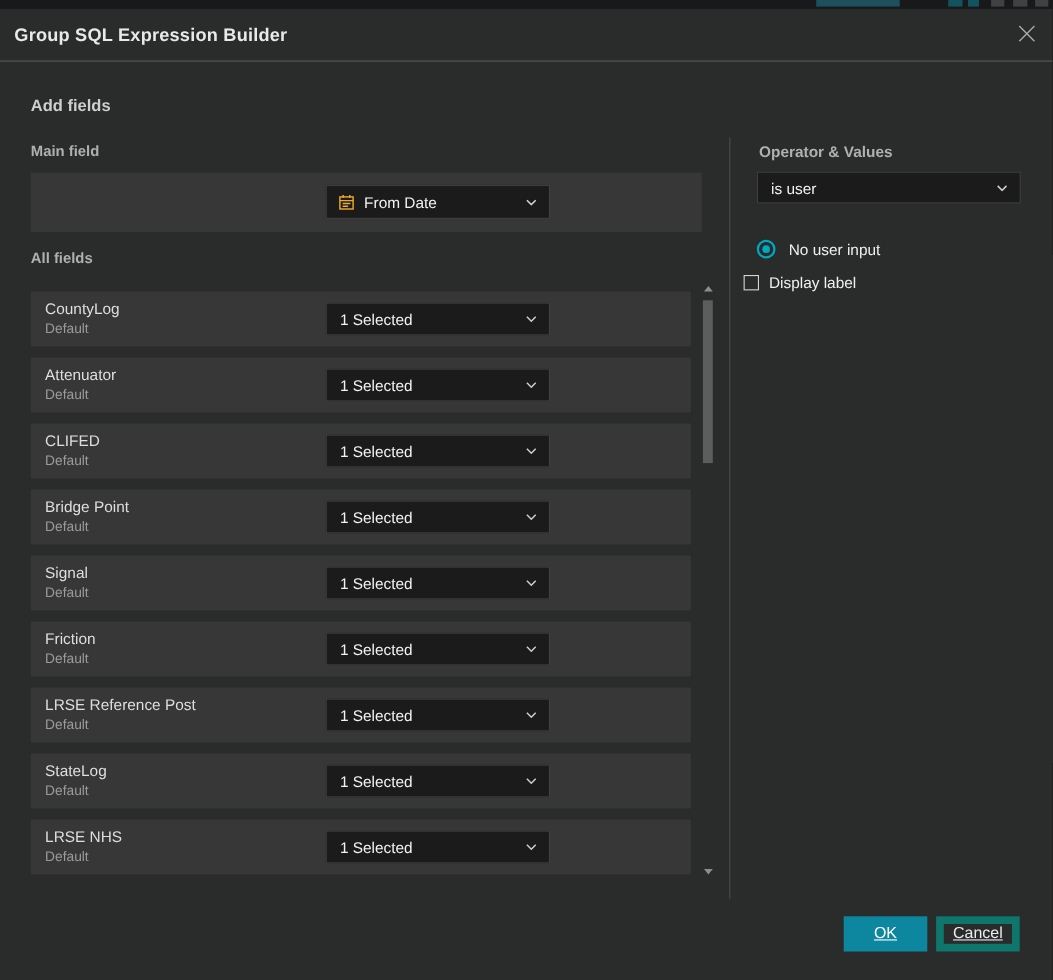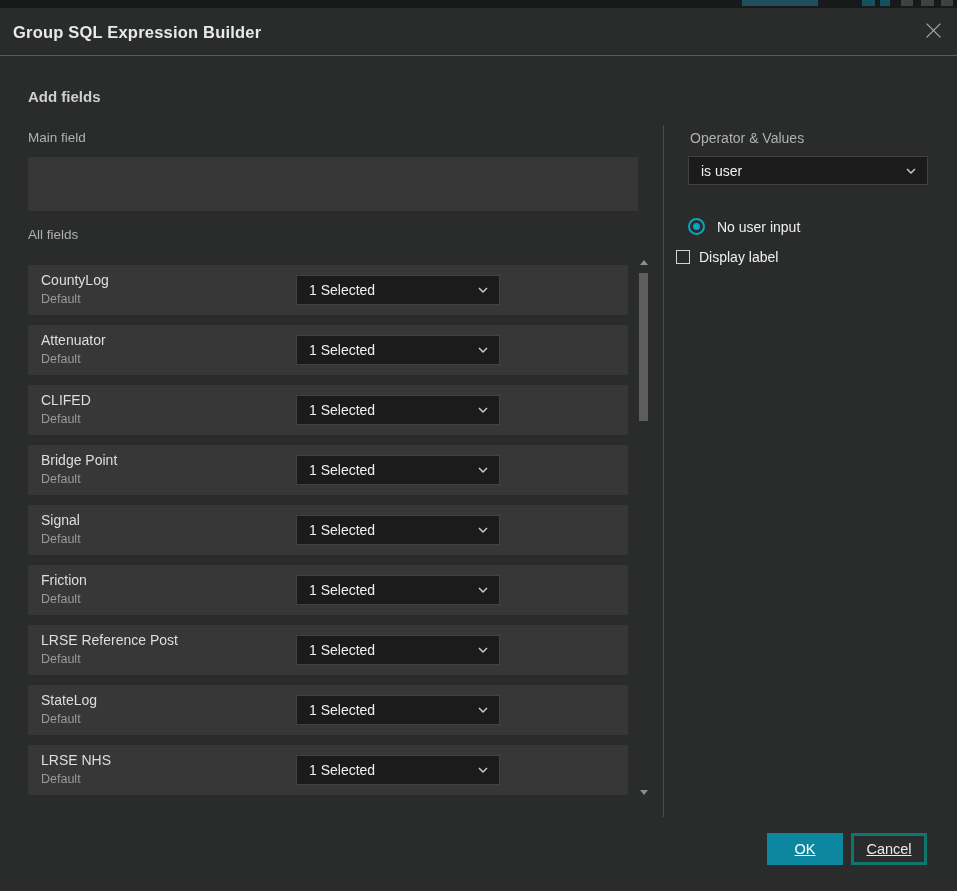--- a/index.html
+++ b/index.html
@@ -30,21 +30,21 @@
   }
   .close-btn {
     position:absolute; right:13px; top:11px; width:22px; height:22px;
     display:flex; align-items:center; justify-content:center; cursor:pointer;
   }
 
   .section-heading {
     position:absolute; left:28px; top:80px;
     font-size:15px; font-weight:700; color:#cfcfcf;
   }
-  .sub-label { font-size:13.5px; font-weight:400; color:#b0b0b0; position:absolute;text-align:center; }
+  .sub-label { font-size:13.5px; font-weight:700; color:#b0b0b0; position:absolute;text-align:center; }
   .main-field-label { left:28px; top:122px; }
   .all-fields-label { left:28px; top:219px; }
   .operator-heading { left:690px; top:122px; font-size:14px; }
 
   .panel {
     position:absolute; background:#373737;
   }
   .main-field-panel { left:28px; top:149px; width:610px; height:54px; }
 
   .dropdown {
@@ -95,21 +95,21 @@
   }
   .checkbox-label { margin-left:9px; font-size:14px; color:#f0f0f0; }
 
   
   .btn {
     position:absolute; top:825px; width:76px; height:32px;
     display:flex; align-items:center; justify-content:center;
     font-size:14.5px; cursor:pointer;text-decoration:underline;
   }
   .btn-ok { left:767px; color:#ffffff; border:1px solid transparent; }
-  .btn-cancel { left:851px; background:transparent; border:3px solid #0f766e; color:#ececec; }
+  .btn-cancel { left:851px; background:transparent; border:7px solid #0f766e; color:#ececec; }
 </style>
 </head>
 <body>
 
 <div class="top-strip">
   <div class="frag" style="left:742px;width:76px;background:#1d4f5c;"></div>
   <div class="frag" style="left:862px;width:13px;background:#155260;"></div>
   <div class="frag" style="left:880px;width:10px;background:#155260;"></div>
   <div class="frag" style="left:901px;width:12px;background:#3f4142;"></div>
   <div class="frag" style="left:921px;width:13px;background:#3f4142;"></div>
@@ -124,20 +124,38 @@
       <svg width="17" height="17" viewBox="0 0 16 16">
         <path d="M1.5 1.5 L14.5 14.5 M14.5 1.5 L1.5 14.5" stroke="#a8a8a8" stroke-width="1.2" fill="none"></path>
       </svg>
     </div>
   </div>
 
   <div class="section-heading">Add fields</div>
   <div class="sub-label main-field-label">Main field</div>
 
   <div class="panel main-field-panel">
+    <div class="dropdown dd-field">
+      <span class="cal">
+        <svg width="16" height="16" viewBox="0 0 16 16" fill="none" stroke="#f0a929" stroke-width="1.3">
+          <rect x="2" y="3" width="12" height="11"></rect>
+          <line x1="2" y1="6.4" x2="14" y2="6.4"></line>
+          <line x1="5" y1="1.2" x2="5" y2="3.8"></line>
+          <line x1="11" y1="1.2" x2="11" y2="3.8"></line>
+          <line x1="4.5" y1="9" x2="11.5" y2="9"></line>
+          <line x1="4.5" y1="11.5" x2="9.5" y2="11.5"></line>
+        </svg>
+      </span>
+      <span class="dd-text">From Date</span>
+      <span class="chev">
+        <svg width="10" height="6" viewBox="0 0 10 6">
+            <polyline points="1,1 5,5 9,1" fill="none" stroke="#cfcfcf" stroke-width="1.4"></polyline>
+          </svg>
+      </span>
+    </div>
   </div>
 
   <div class="sub-label all-fields-label">All fields</div>
 
   <div class="fields-list" id="fields-list">
       <div class="field-row">
       <div class="row-name">CountyLog</div>
       <div class="row-sub">Default</div>
       <div class="dropdown row-dd">
         <span class="dd-text">1 Selected</span>

